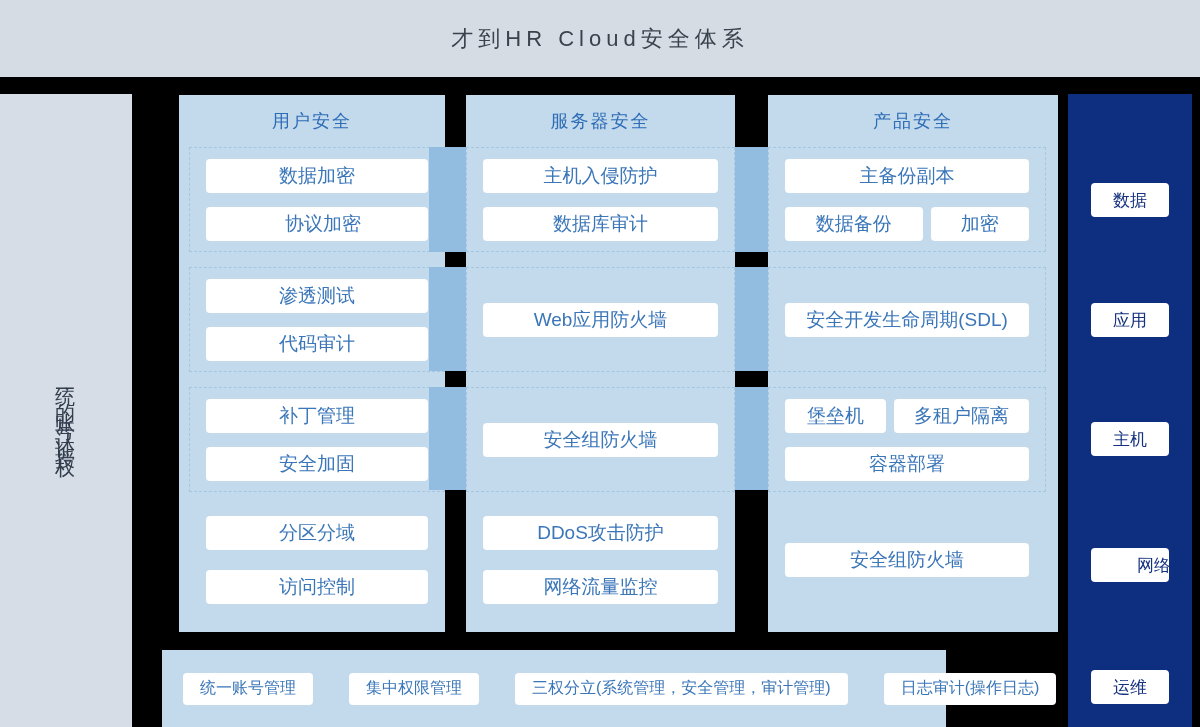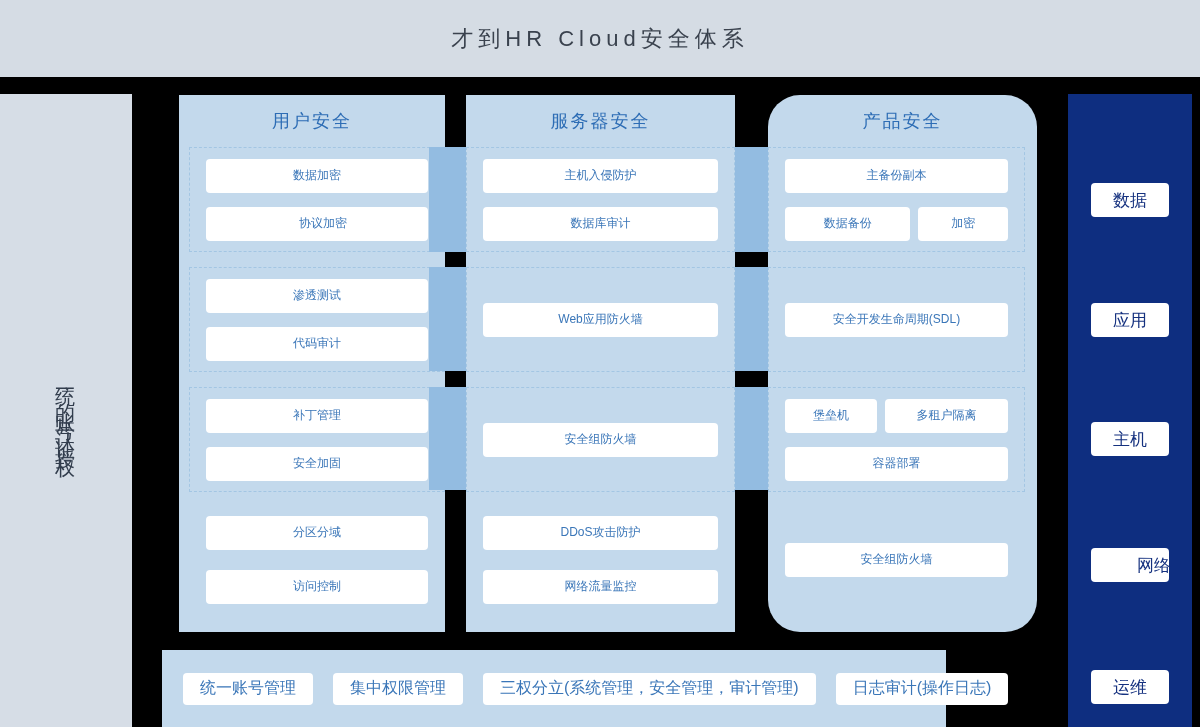--- a/index.html
+++ b/index.html
@@ -48,40 +48,40 @@
     font-size:20px;letter-spacing:9px;color:var(--sidebar-text);
   }
 
   
   .col{
     position:absolute;top:95px;height:537px;
     background:var(--column-bg);
   }
   .col1{left:163px;width:266px;margin-left:16px;}
   .col2{left:466px;width:269px;}
-  .col3{left:768px;width:269px;border-radius:32px;}
+  .col3{left:768px;width:290px;}
   .col-title{
     height:52px;display:flex;align-items:center;justify-content:center;
     font-size:18px;color:var(--column-title);letter-spacing:2px;
   }
   .section{
     height:105px;
     display:flex;flex-direction:column;justify-content:center;gap:14px;
     border:1px dashed var(--dashed-border);
   }
   .section + .section{margin-top:15px;}
   .col1 .section{margin-left:10px;}
   .col3 .section{margin-right:12px;}
   .section.borderless{border-color:transparent;gap:20px;}
   .row{display:flex;gap:8px;padding:0 16px;}
   .chip{
     background:var(--chip-bg);color:var(--chip-text);
     height:34px;border-radius:4px;
     display:flex;align-items:center;justify-content:center;
-    font-size:12px;white-space:nowrap;
+    font-size:19px;white-space:nowrap;
   }
 
   
   .band{position:absolute;background:var(--connector);}
   .g1{left:429px;width:37px;}
   .g2{left:735px;width:33px;}
   .s1{top:147px;height:105px;}
   .s2{top:267px;height:104px;}
   .s3{top:387px;height:103px;}
 
@@ -94,21 +94,21 @@
     position:absolute;left:50%;transform:translate(-50%,-50%);
     width:78px;height:34px;background:var(--chip-bg);border-radius:4px;
     color:var(--rail-text);font-size:17px;
     display:flex;align-items:center;justify-content:center;white-space:nowrap;font-family:Liberation Mono, monospace;
   }
 
   
   .bottom{
     position:absolute;left:162px;top:650px;width:784px;height:77px;
     background:var(--column-bg);
-    display:flex;align-items:center;gap:20px;padding-left:21px;
+    display:flex;align-items:center;gap:36px;padding-left:21px;
   }
   .bchip{
     height:32px;padding:0 17px;background:var(--chip-bg);border-radius:4px;
     color:var(--chip-text);font-size:16px;
     display:flex;align-items:center;justify-content:center;white-space:nowrap;
   }
 </style>
 </head>
 <body>
 

